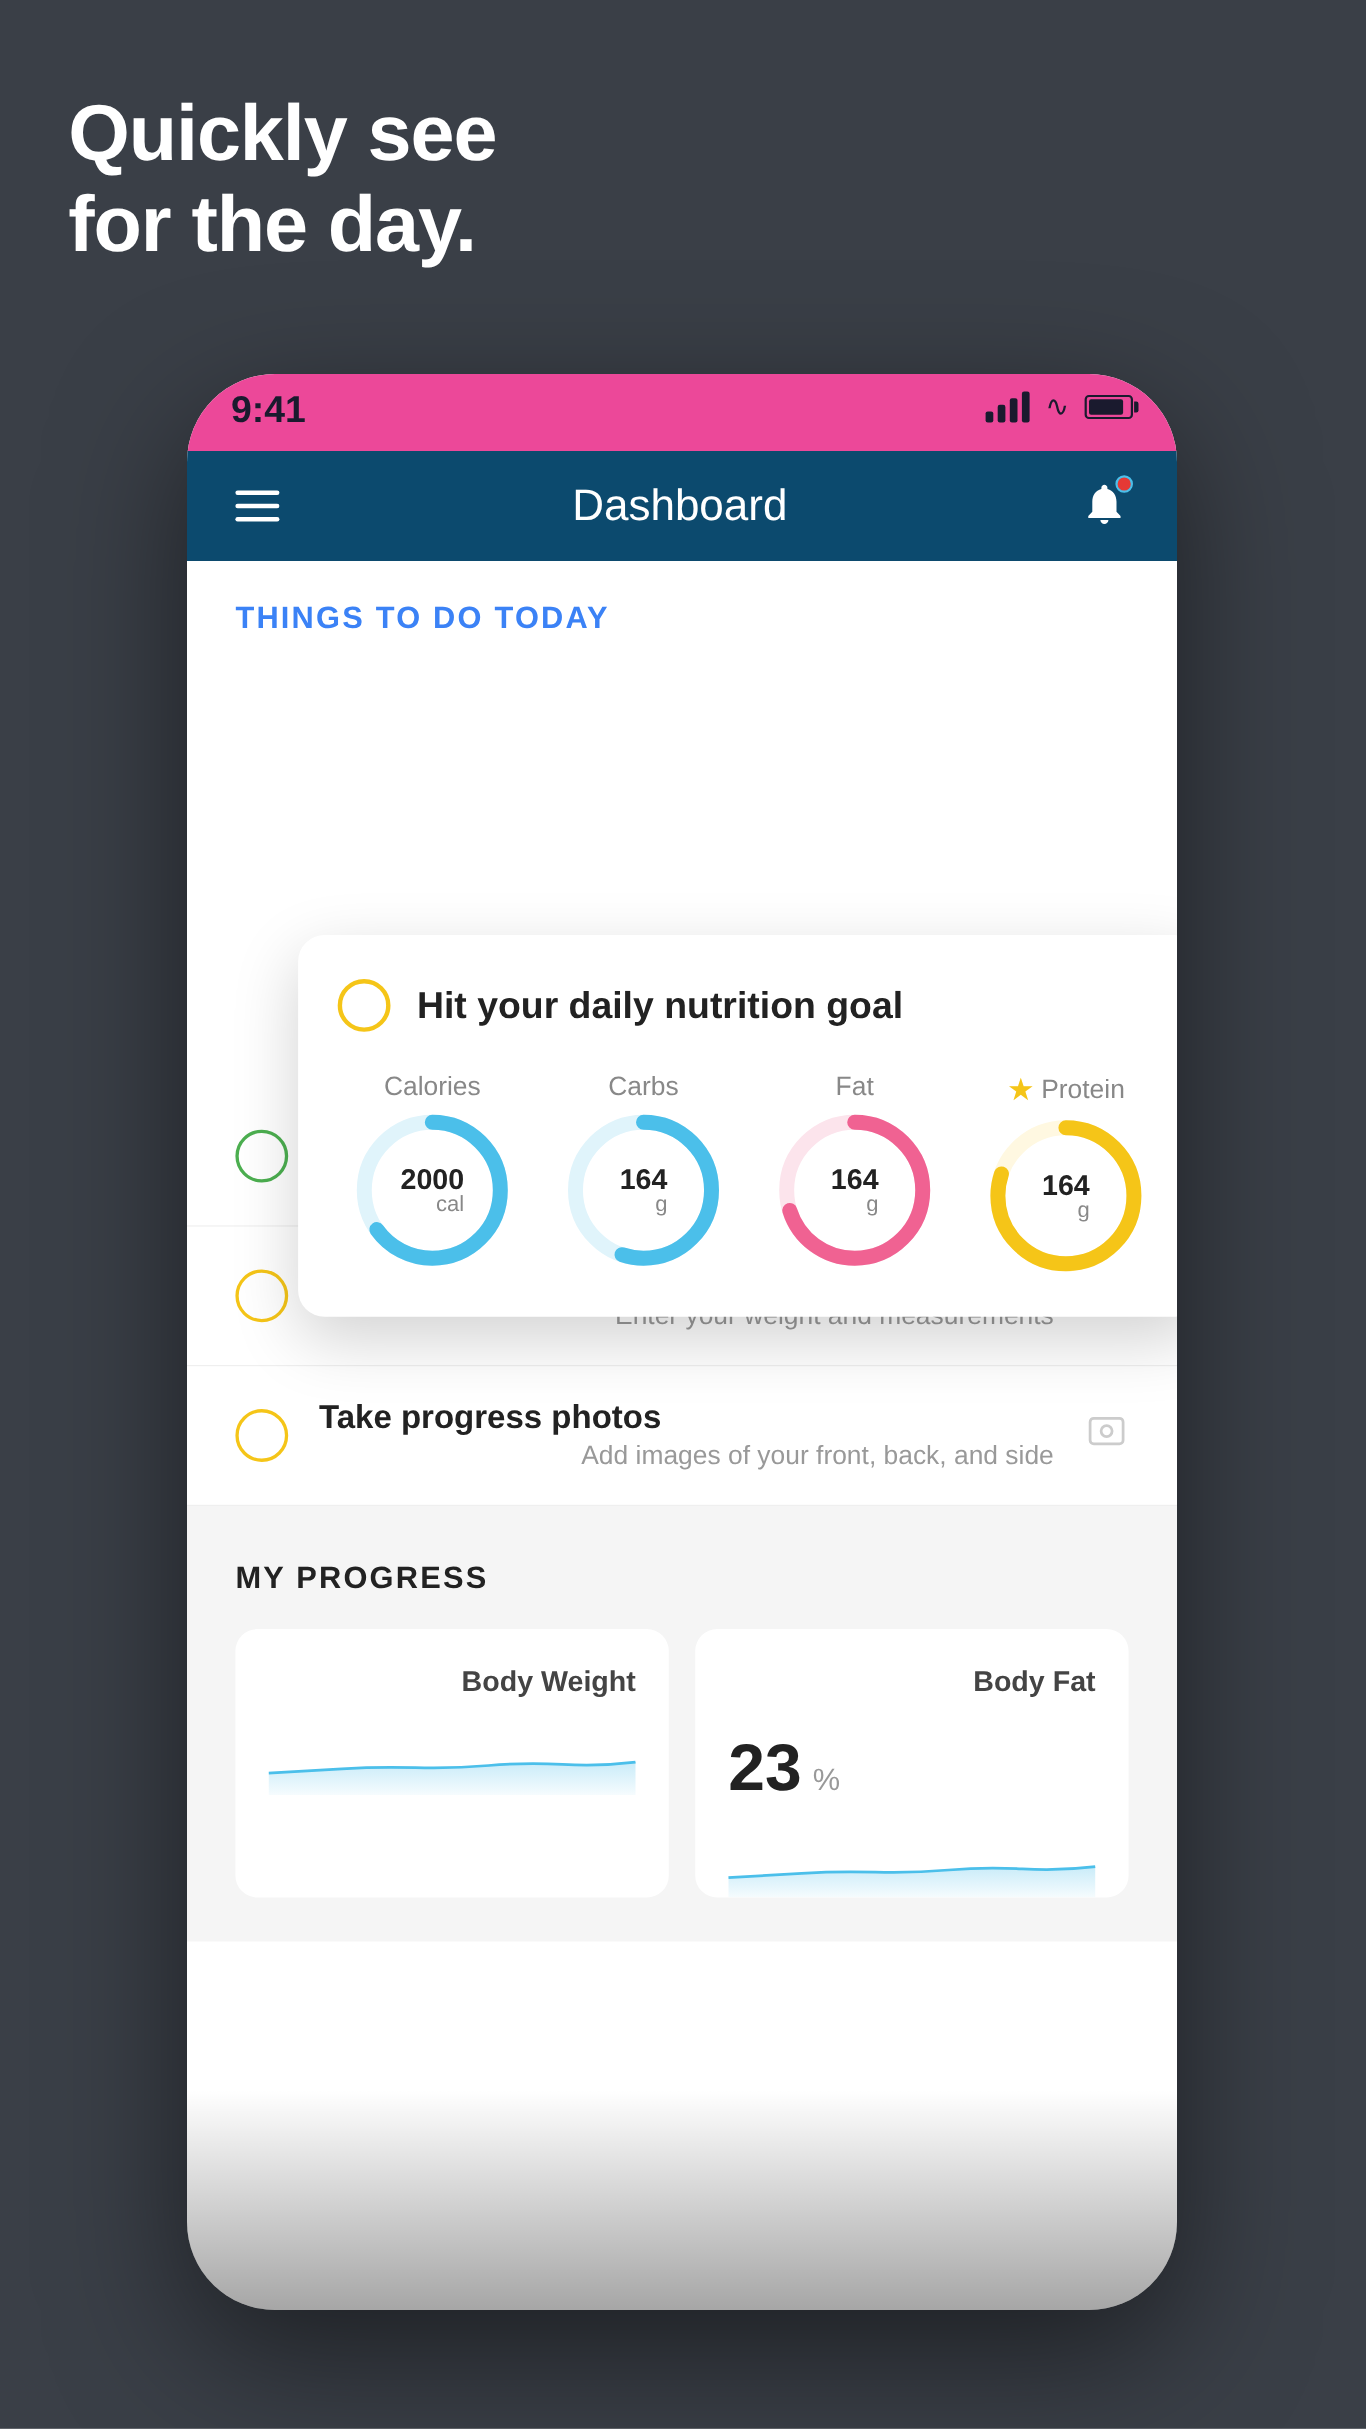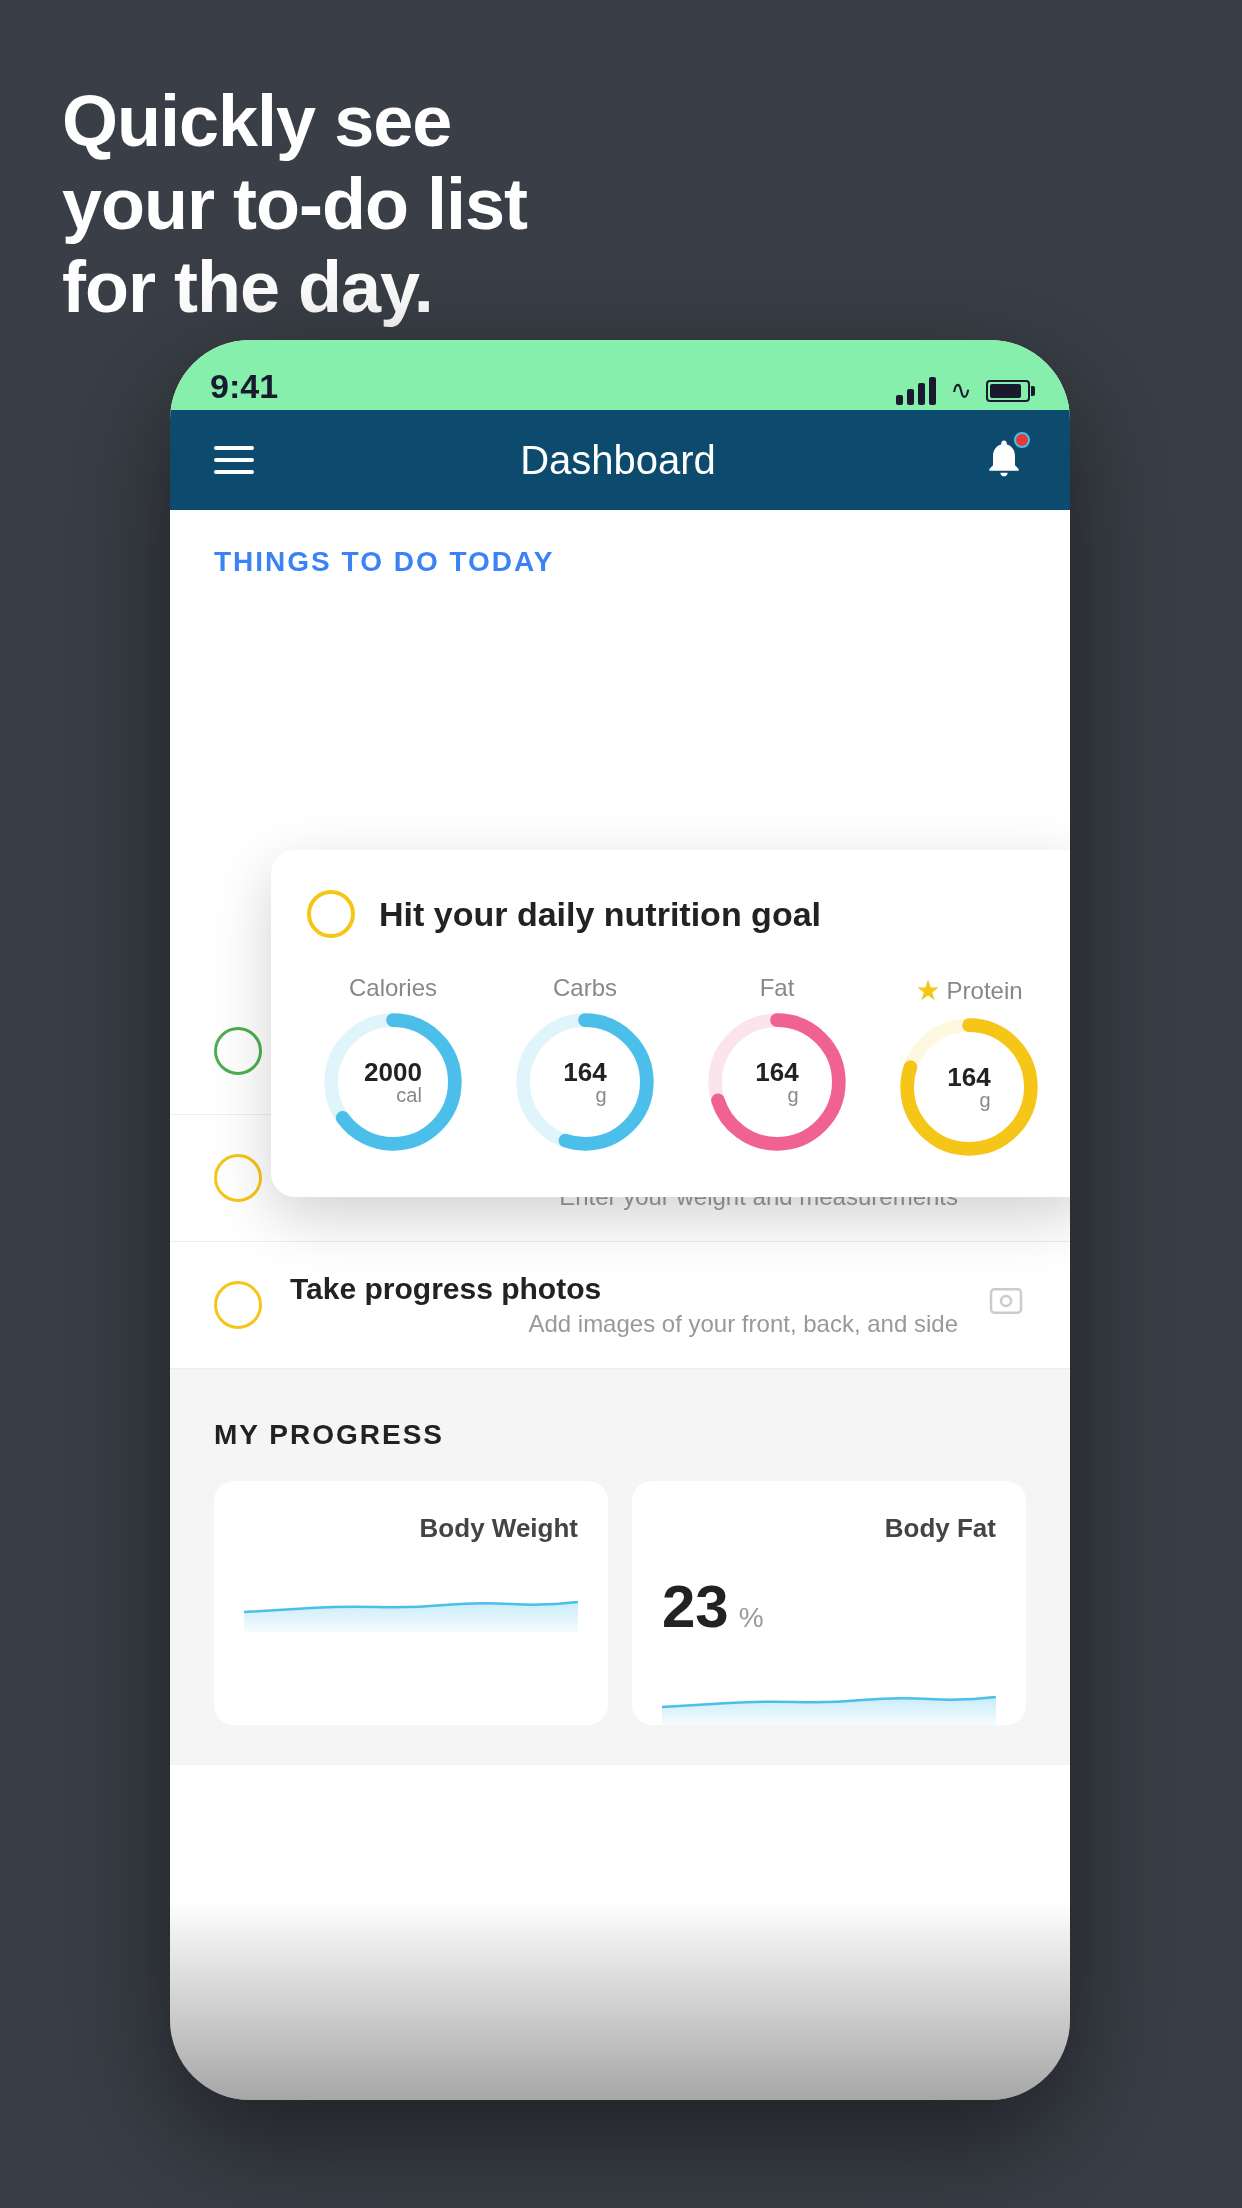--- a/index.html
+++ b/index.html
@@ -32,26 +32,26 @@
       width: 900px;
       height: 1760px;
       background: #ffffff;
       border-radius: 80px;
       overflow: hidden;
       box-shadow: 0 40px 120px rgba(0,0,0,0.5);
     }
 
     
     .status-bar {
-      background: #86efac;
+      background: #ec4899;
       height: 70px;
       display: flex;
-      align-items: flex-end;
+      align-items: flex-start;
       justify-content: space-between;
-      padding: 4px 40px;
+      padding: 14px 40px;
     }
     .status-time {
       color: #1a1a2e;
       font-size: 34px;
       font-weight: 600;
     }
     .status-icons {
       display: flex;
       align-items: center;
       gap: 14px;
@@ -350,21 +350,20 @@
       height: 200px;
       background: linear-gradient(to top, rgba(0,0,0,0.35), transparent);
       pointer-events: none;
     }
   </style>
 </head>
 <body>
 
 <div class="headline">
   <div>Quickly see</div>
-  <div>your to-do list</div>
   <div>for the day.</div>
 </div>
 
 <div class="phone-frame">
 
   <div class="status-bar">
     <span class="status-time">9:41</span>
     <div class="status-icons">
       <div class="signal-bars">
         <div class="signal-bar" style="height:10px"></div>

